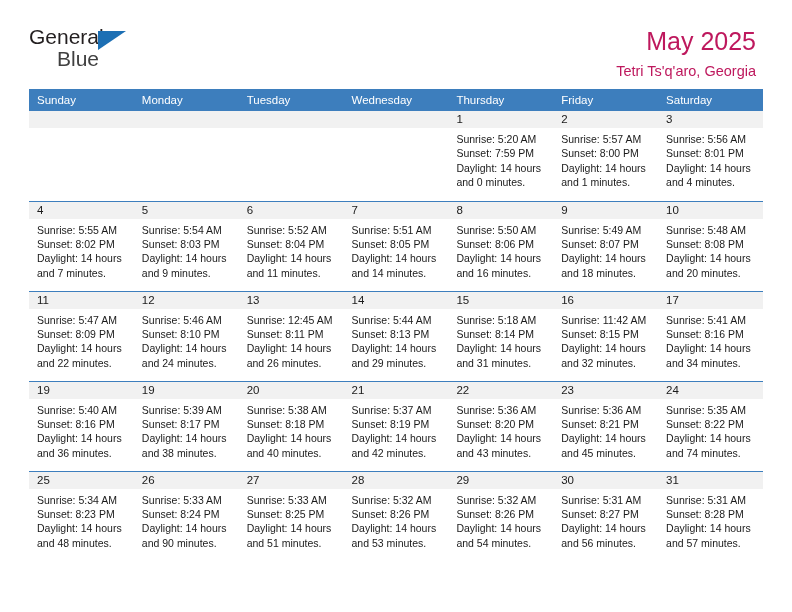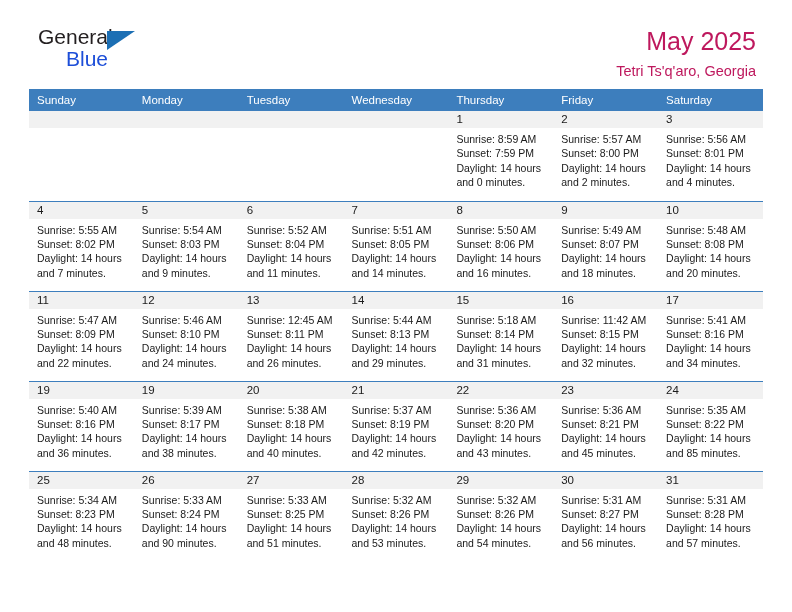--- a/index.html
+++ b/index.html
@@ -31,32 +31,31 @@
     height: 70px;
     padding-top: 26px;
     box-sizing: border-box;
   }
 
   .logo {
     display: block;
     position: relative;
     width: 120px;
     height: 46px;
-    margin-left: 9px;
   }
   .logo-general {
     font-size: 21px;
     letter-spacing: 0px;
     color: #231f20;
     line-height: 22px;
     display: block;
   }
   .logo-blue {
     font-size: 21px;
-    color: #1d4ed8;
+    color: #404040;
     line-height: 20px;
     display: block;
     margin-left: 28px;
     margin-top: 1px;
   }
   .logo-triangle {
     position: absolute;
     left: 69px;
     top: 5px;
     width: 0;
@@ -196,35 +195,35 @@
           </td>
           <td class="cell-empty">
             <div class="cell-inner">
               <div class="daynum-band"></div>
             </div>
           </td>
           <td>
             <div class="cell-inner">
               <div class="daynum-band">1</div>
               <div class="cell-lines">
-                <div>Sunrise: 8:59 AM</div>
+                <div>Sunrise: 5:20 AM</div>
                 <div>Sunset: 7:59 PM</div>
                 <div>Daylight: 14 hours</div>
                 <div>and 0 minutes.</div>
               </div>
             </div>
           </td>
           <td>
             <div class="cell-inner">
               <div class="daynum-band">2</div>
               <div class="cell-lines">
                 <div>Sunrise: 5:57 AM</div>
                 <div>Sunset: 8:00 PM</div>
                 <div>Daylight: 14 hours</div>
-                <div>and 2 minutes.</div>
+                <div>and 1 minutes.</div>
               </div>
             </div>
           </td>
           <td>
             <div class="cell-inner">
               <div class="daynum-band">3</div>
               <div class="cell-lines">
                 <div>Sunrise: 5:56 AM</div>
                 <div>Sunset: 8:01 PM</div>
                 <div>Daylight: 14 hours</div>
@@ -458,21 +457,21 @@
               </div>
             </div>
           </td>
           <td>
             <div class="cell-inner">
               <div class="daynum-band">24</div>
               <div class="cell-lines">
                 <div>Sunrise: 5:35 AM</div>
                 <div>Sunset: 8:22 PM</div>
                 <div>Daylight: 14 hours</div>
-                <div>and 85 minutes.</div>
+                <div>and 74 minutes.</div>
               </div>
             </div>
           </td>
         </tr>
         <tr>
           <td>
             <div class="cell-inner">
               <div class="daynum-band">25</div>
               <div class="cell-lines">
                 <div>Sunrise: 5:34 AM</div>

